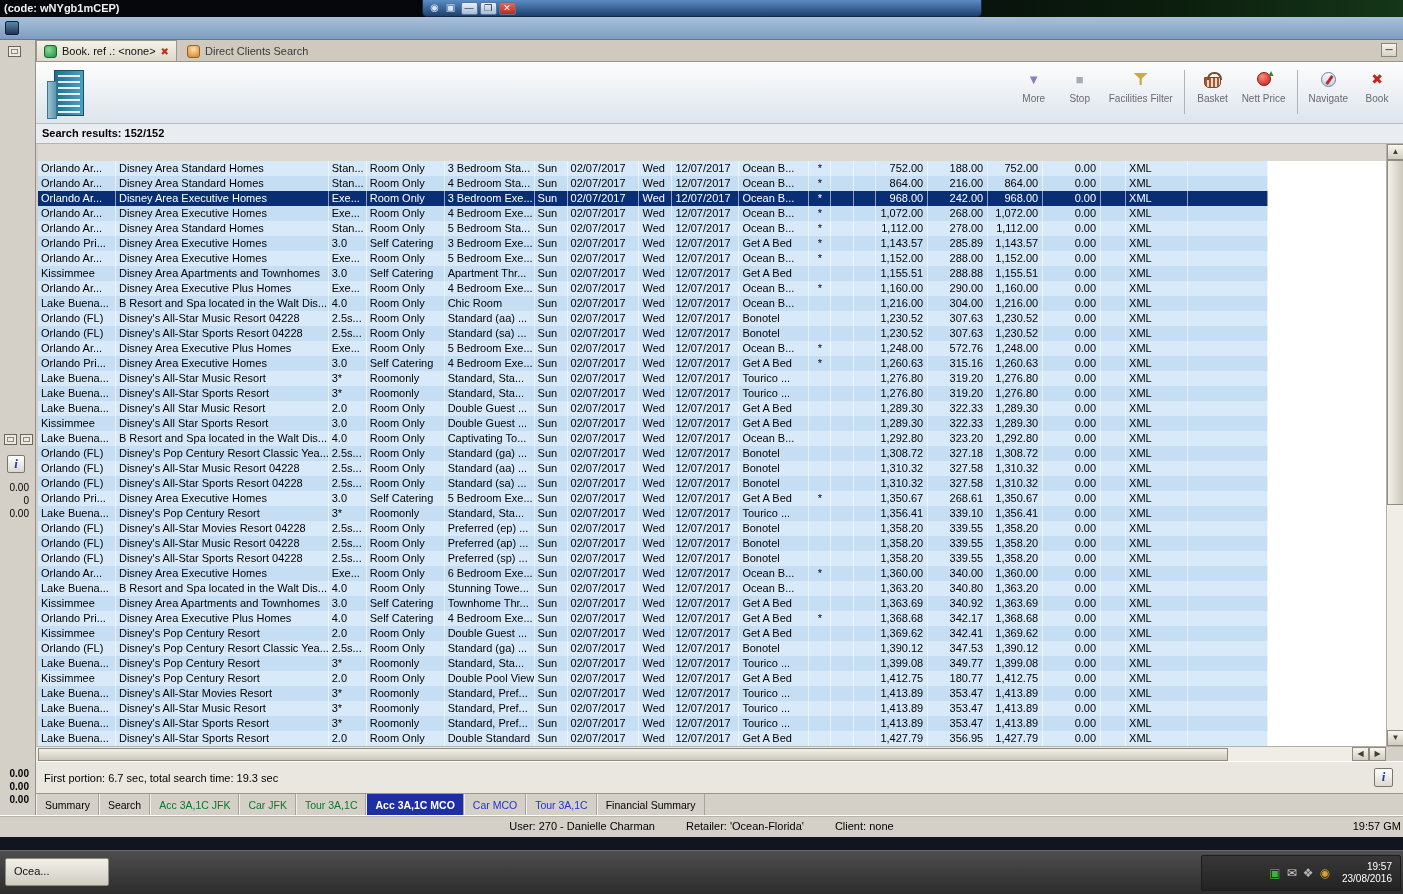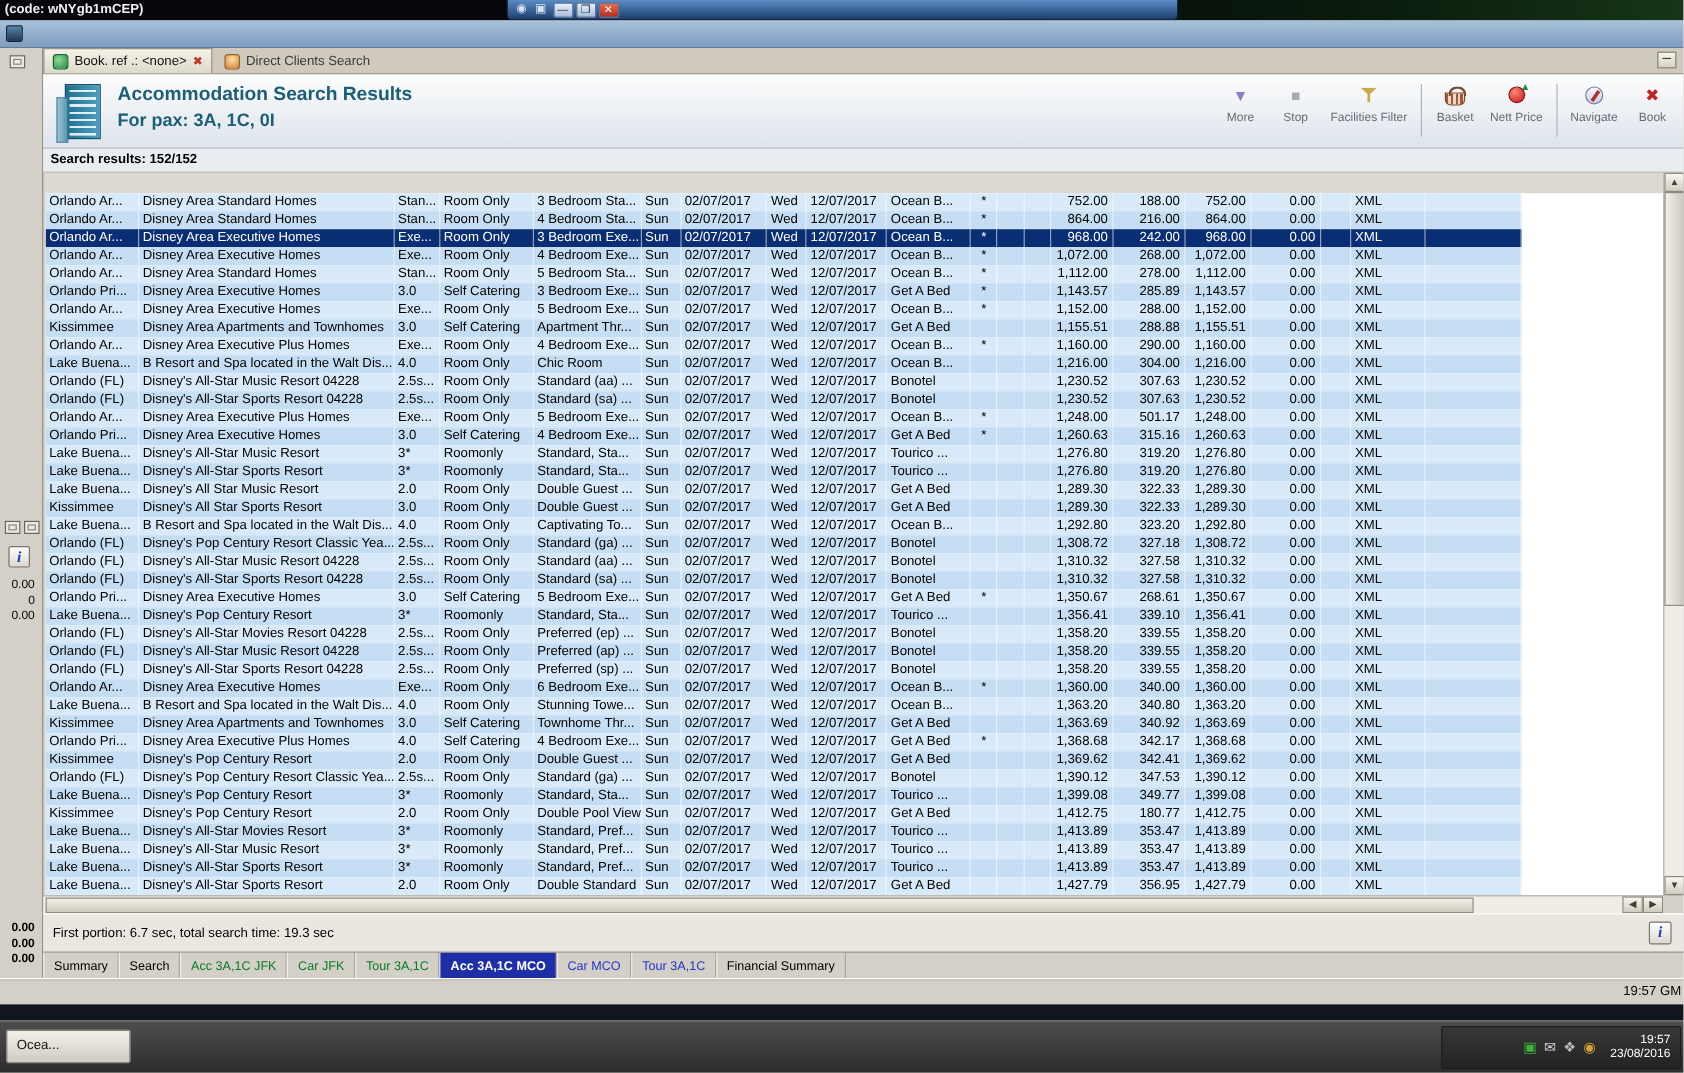--- a/index.html
+++ b/index.html
@@ -181,24 +181,20 @@
   </div>
   <div class="doc-tab">
     <span class="icon-direct-tab"></span>
     <span>Direct Clients Search</span>
   </div>
   <div id="panel-min">─</div>
 </div>
 
 <div id="header">
   <div class="bld"></div>
-  <div class="titles">
-    <div class="t1">Accommodation Search Results</div>
-    <div class="t2">For pax: 3A, 1C, 0I</div>
-  </div>
   <div id="toolbar">
     <div class="tb-item">
       <div class="ico">
           <span class="g-more">▼</span>
         </div>
       <div class="lbl">More</div>
     </div>
     <div class="tb-item">
       <div class="ico">
           <span class="g-stop">■</span>
@@ -581,21 +577,21 @@
       <div class="td" style="width: 90px;">5 Bedroom Exe...</div>
       <div class="td" style="width: 33px;">Sun</div>
       <div class="td" style="width: 72px;">02/07/2017</div>
       <div class="td" style="width: 33px;">Wed</div>
       <div class="td" style="width: 67px;">12/07/2017</div>
       <div class="td" style="width: 70px;">Ocean B...</div>
       <div class="td ac" style="width: 22px;">*</div>
       <div class="td" style="width: 23px;"></div>
       <div class="td" style="width: 22px;"></div>
       <div class="td ar" style="width: 52px;">1,248.00</div>
-      <div class="td ar" style="width: 60px;">501.17</div>
+      <div class="td ar" style="width: 60px;">572.76</div>
       <div class="td ar" style="width: 55px;">1,248.00</div>
       <div class="td ar" style="width: 58px;">0.00</div>
       <div class="td" style="width: 25px;"></div>
       <div class="td" style="width: 62px;">XML</div>
       <div class="td" style="width: 80px;"></div>
     </div>
     <div class="tr odd">
       <div class="td" style="width: 78px;">Orlando Pri...</div>
       <div class="td" style="width: 213px;">Disney Area Executive Homes</div>
       <div class="td" style="width: 38px;">3.0</div>
@@ -1194,20 +1190,25 @@
     <div class="btab t-green">Acc 3A,1C JFK</div>
     <div class="btab t-green">Car JFK</div>
     <div class="btab t-green">Tour 3A,1C</div>
     <div class="btab t-navy">Acc 3A,1C MCO</div>
     <div class="btab t-blue">Car MCO</div>
     <div class="btab t-blue">Tour 3A,1C</div>
     <div class="btab ">Financial Summary</div>
   </div>
 
 <div id="statusbar">
+  <div class="mid">
+    <span>User: 270 - Danielle Charman</span>
+    <span>Retailer: 'Ocean-Florida'</span>
+    <span>Client: none</span>
+  </div>
   <span class="clock">19:57 GM</span>
 </div>
 
 <div id="darkfiller"></div>
 <div id="taskbar">
   <div id="task-app">Ocea...</div>
   <div id="tray">
     <span class="tray-ic" style="color:#3cb43c">▣</span>
     <span class="tray-ic" style="color:#d0d0d0">✉</span>
     <span class="tray-ic" style="color:#b8b8b8">❖</span>

